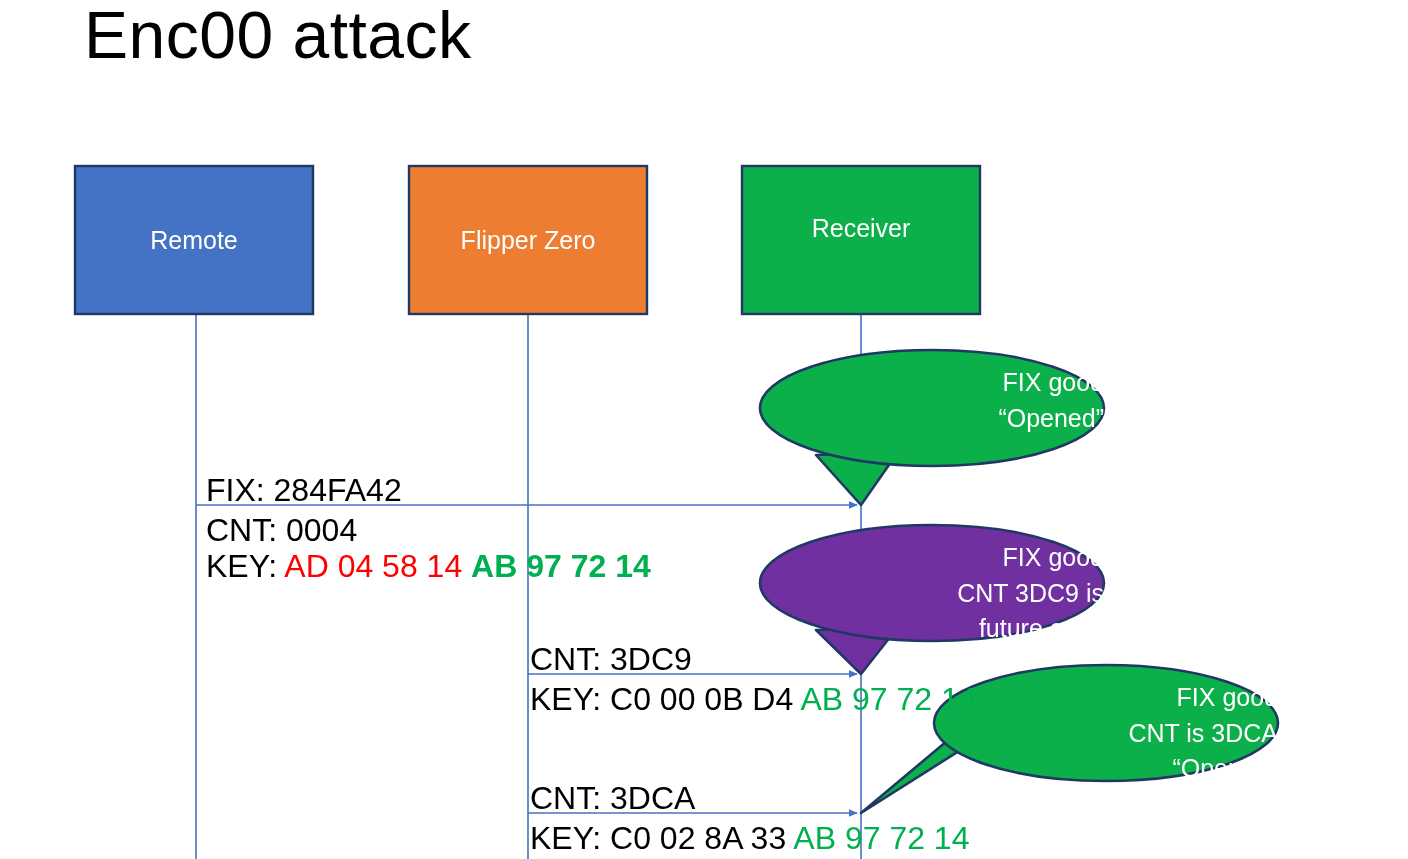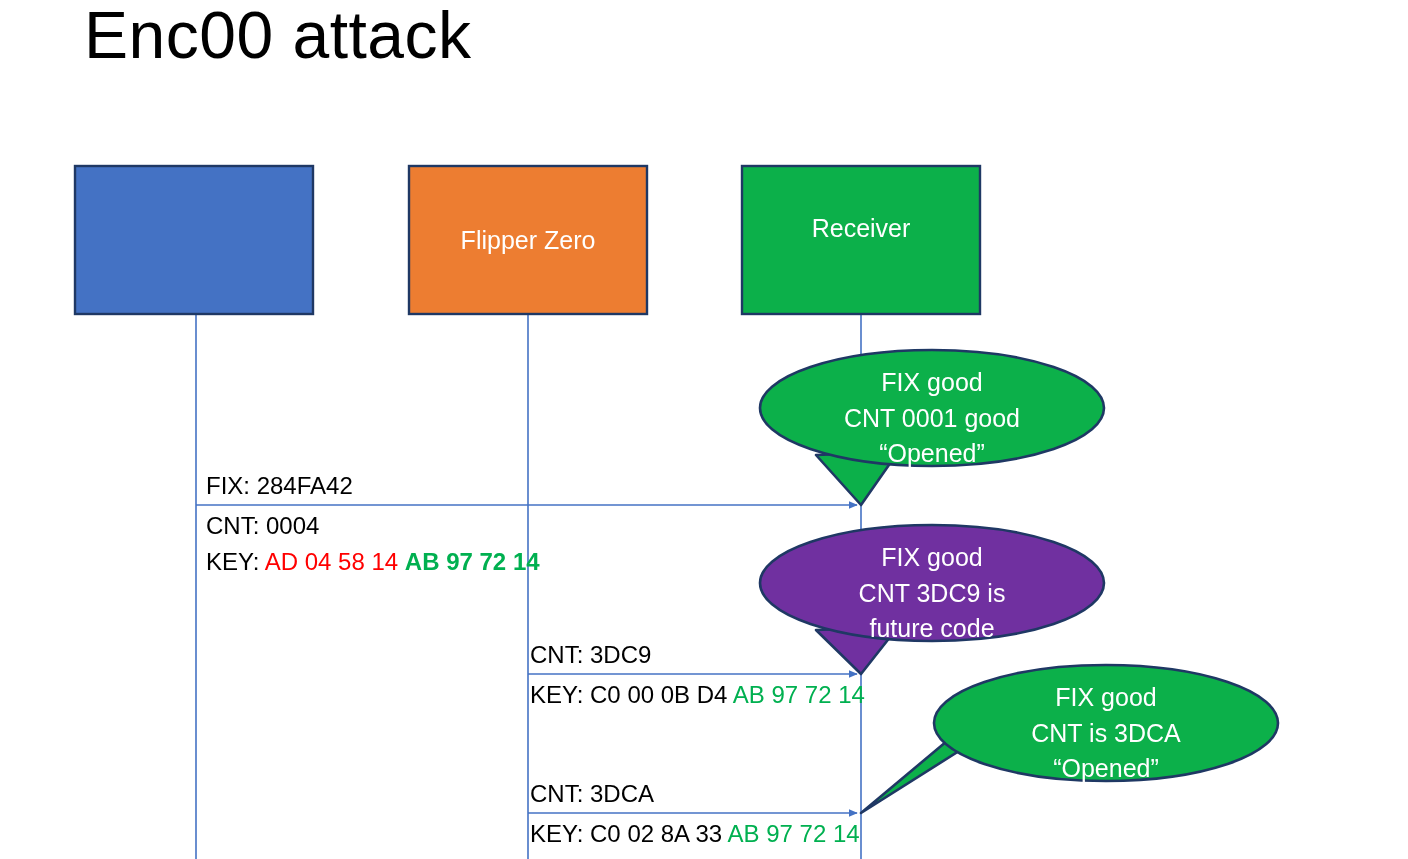--- a/index.html
+++ b/index.html
@@ -51,36 +51,36 @@
   }
   .actor-label {
     display: block;
     text-align: center;
     line-height: 1.2;
   }
 
   
   .msg {
     position: absolute;
-    font-size: 24px;
+    font-size: 32px;
     color: #000000;
     white-space: nowrap;
     line-height: 1.18;
   }
   .red  { color: #FF0000; }
   .grn  { color: #00B050; }
   .b    { font-weight: 700; }
 
   
   .bubble-text {
     position: absolute;
     color: #ffffff;
     font-size: 25px;
     line-height: 1.42;
-    text-align: center;
+    text-align: right;
     white-space: nowrap;
     pointer-events: none;
   }
 </style>
 </head>
 <body>
 
 <div id="slide">
 
   <svg id="svg-layer" viewBox="0 0 1408 859">
@@ -119,38 +119,40 @@
     </g>
 
     <g>
       <path d="M 962,739 L 845,813 L 980,700 Z" fill="#0CB04A" stroke="#1F3864" stroke-width="2.6" stroke-linejoin="round"></path>
       <ellipse cx="1090" cy="723" rx="172" ry="58" fill="#0CB04A" stroke="#1F3864" stroke-width="2.6"></ellipse>
     </g>
   </svg>
 
   <div class="slide-title">Enc00 attack</div>
 
+  <div class="actor-box" style="left:58px; top:165px; width:240px; height:150px; border:none; background:transparent;">
+    <span class="actor-label">Remote</span>
+  </div>
   <div class="actor-box" style="left:392px; top:165px; width:240px; height:150px; border:none; background:transparent;">
     <span class="actor-label">Flipper Zero</span>
   </div>
   <div class="actor-box" style="left:725px; top:165px; width:240px; height:125px; border:none; background:transparent;">
     <span class="actor-label">Receiver</span>
   </div>
 
   <div class="msg" style="left:190px; top:472px;"><span>FIX: 284FA42</span></div>
   <div class="msg" style="left:190px; top:512px;"><span>CNT: 0004</span></div>
   <div class="msg" style="left:190px; top:548px;"><span>KEY: </span><span class="red">AD 04 58 14 </span><span class="grn b">AB 97 72 14</span></div>
   <div class="msg" style="left:514px; top:641px;"><span>CNT: 3DC9</span></div>
   <div class="msg" style="left:514px; top:681px;"><span>KEY: C0 00 0B D4 </span><span class="grn">AB 97 72 14</span></div>
   <div class="msg" style="left:514px; top:780px;"><span>CNT: 3DCA</span></div>
   <div class="msg" style="left:514px; top:820px;"><span>KEY: C0 02 8A 33 </span><span class="grn">AB 97 72 14</span></div>
 
   <div class="bubble-text" style="left:744px; top:365px; width:344px;">
       <div>FIX good</div>
-      <div>CNT 0001 good</div>
       <div>“Opened”</div>
     </div>
   <div class="bubble-text" style="left:744px; top:540px; width:344px;">
       <div>FIX good</div>
       <div>CNT 3DC9 is</div>
       <div>future code</div>
     </div>
   <div class="bubble-text" style="left:918px; top:680px; width:344px;">
       <div>FIX good</div>
       <div>CNT is 3DCA</div>

